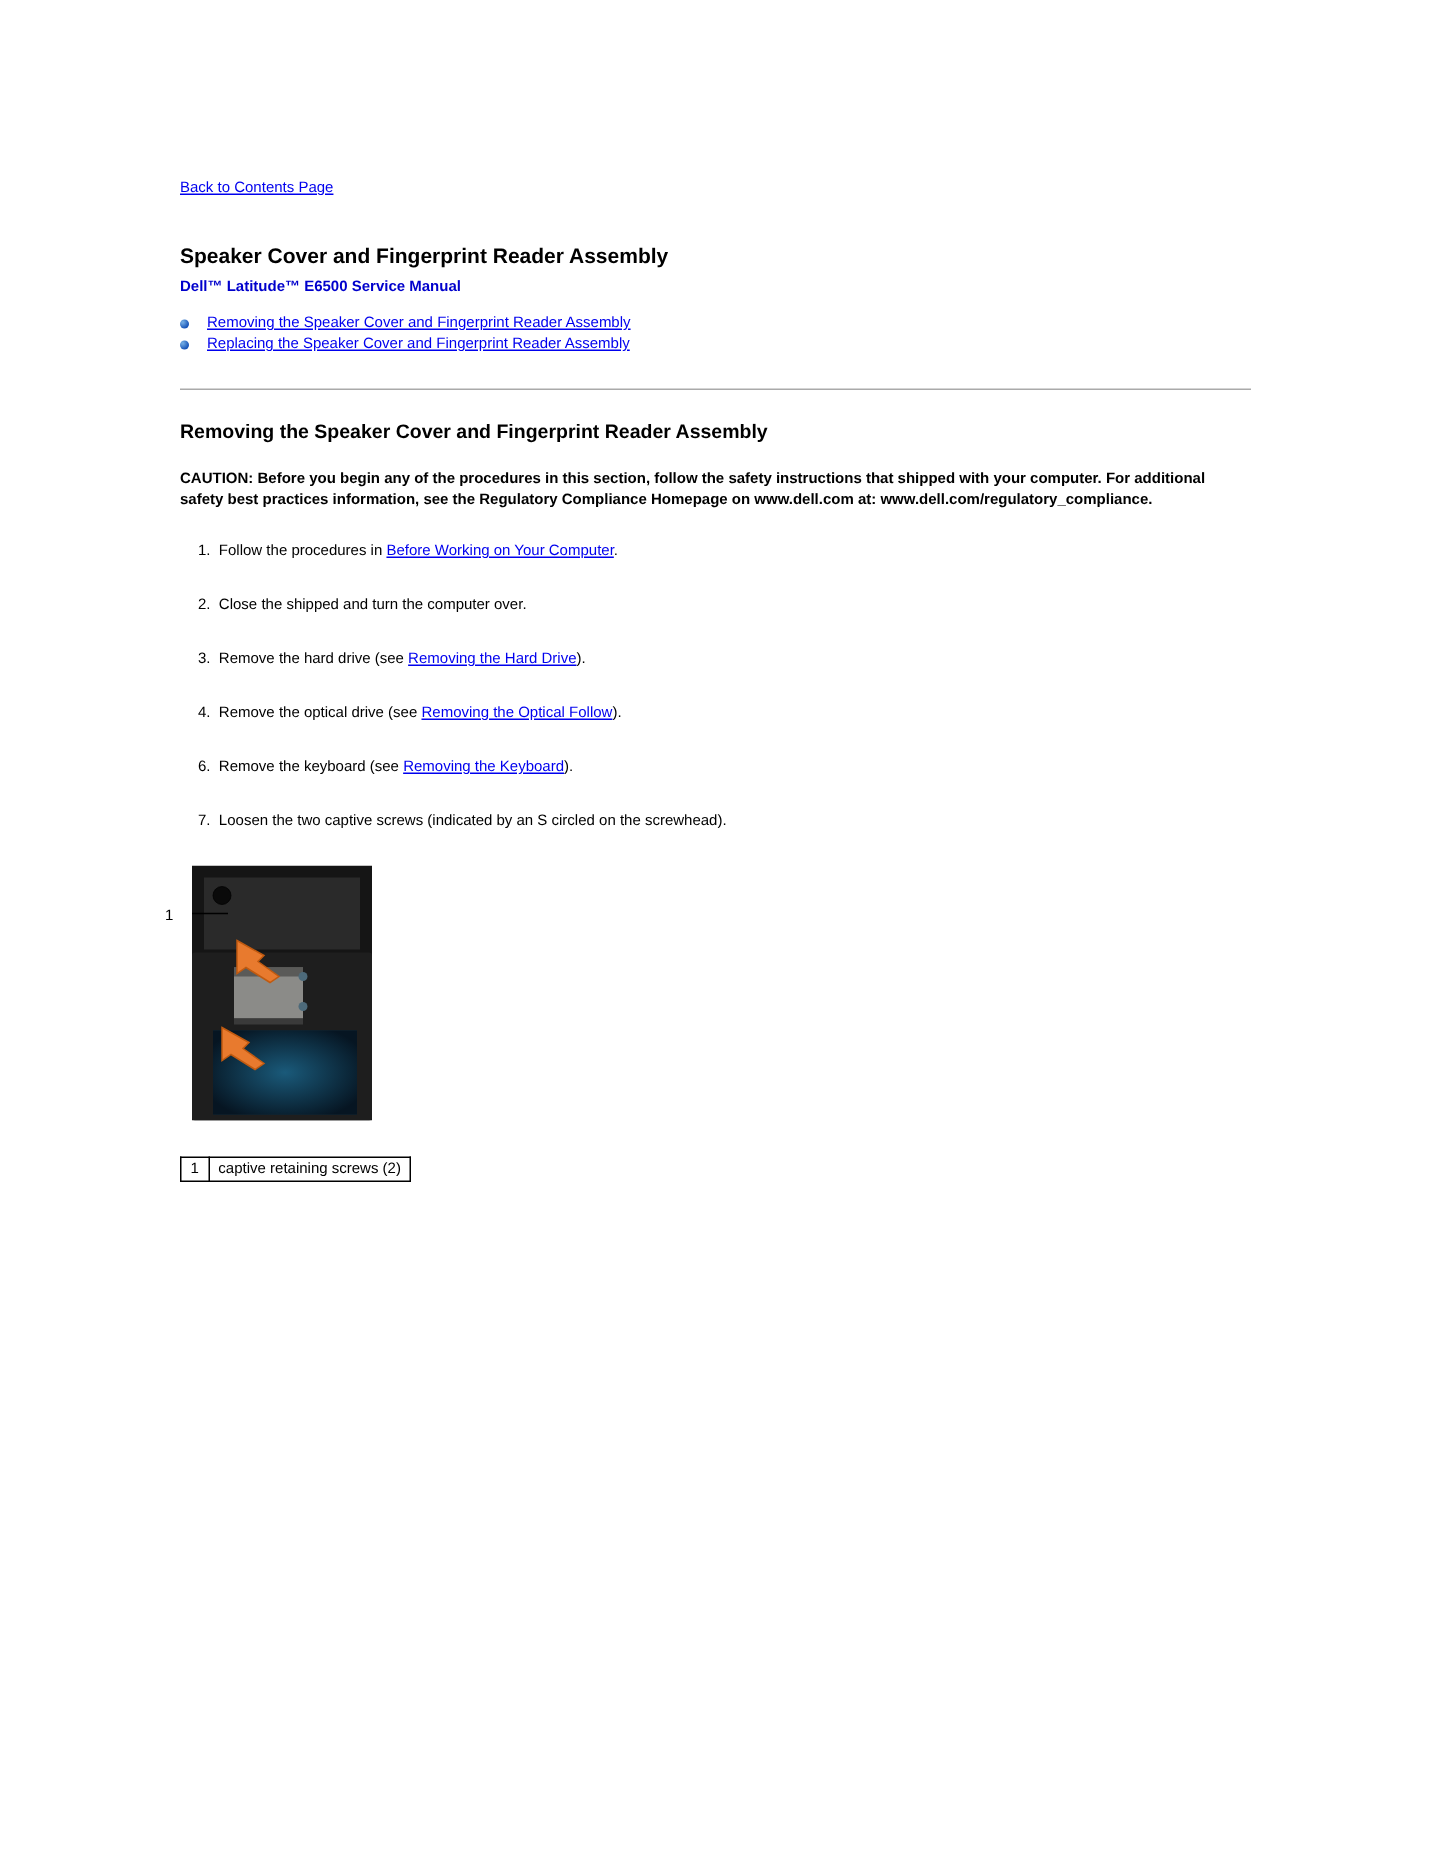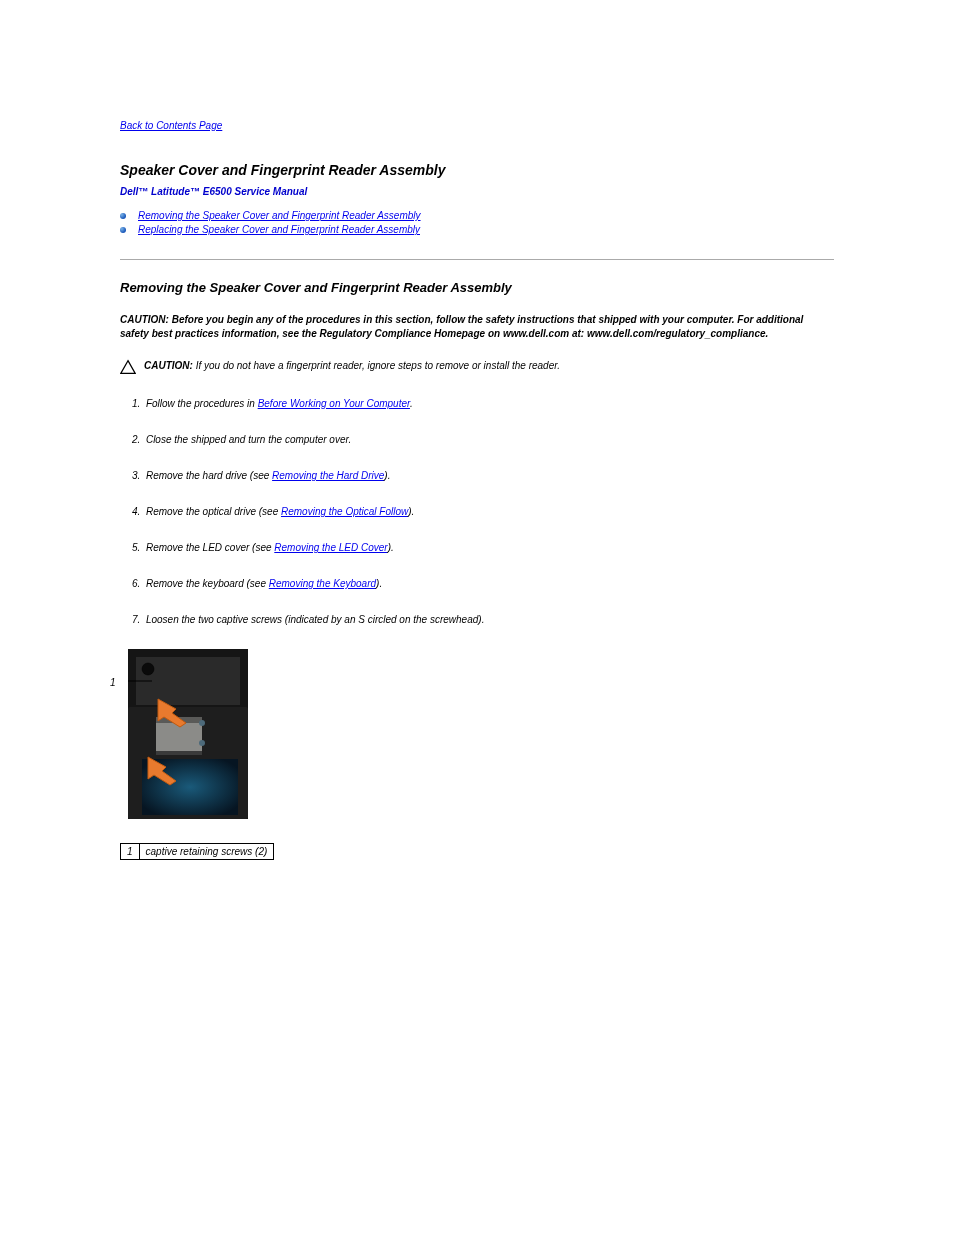--- a/index.html
+++ b/index.html
@@ -5,21 +5,20 @@
   body {
     margin: 0;
     font-family: Verdana, Arial, sans-serif;
     font-size: 10px;
     color: #000;
     background: #fff;
     width: 954px;
   }
   .page {
     padding: 120px 120px 60px 120px;
-    font-style: italic;
   }
   .back-link {
     color: #0000EE;
     text-decoration: underline;
     font-size: 10px;
   }
   .page-title {
     font-size: 14px;
     font-weight: bold;
     margin-top: 31px;
@@ -144,36 +143,27 @@
     <span class="bullet"></span>
     <a href="#" class="bullet-link">Replacing the Speaker Cover and Fingerprint Reader Assembly</a>
   </div>
 
   <hr class="divider">
 
   <div class="section-title">Removing the Speaker Cover and Fingerprint Reader Assembly</div>
 
   <div class="caution-text">CAUTION: Before you begin any of the procedures in this section, follow the safety instructions that shipped with your computer. For additional safety best practices information, see the Regulatory Compliance Homepage on www.dell.com at: www.dell.com/regulatory_compliance.</div>
 
-  <div class="icon-row">
-    <div class="icon-cell caution-icon">
-      <svg viewBox="0 0 20 18">
-        <polygon points="10,1 19,17 1,17" fill="none" stroke="#000" stroke-width="1.5"></polygon>
-      </svg>
-    </div>
-    <div class="icon-text"><b>CAUTION:</b><span> If you do not have a fingerprint reader, ignore steps to remove or install the reader.</span></div>
-  </div>
 
 
   <div class="steps">
     <div class="step"><span>1.</span>&nbsp;&nbsp;<span>Follow the procedures in </span><a href="#">Before Working on Your Computer</a><span>.</span></div>
     <div class="step"><span>2.</span>&nbsp;&nbsp;<span>Close the shipped and turn the computer over.</span></div>
     <div class="step"><span>3.</span>&nbsp;&nbsp;<span>Remove the hard drive (see </span><a href="#">Removing the Hard Drive</a><span>).</span></div>
     <div class="step"><span>4.</span>&nbsp;&nbsp;<span>Remove the optical drive (see </span><a href="#">Removing the Optical Follow</a><span>).</span></div>
-    <div class="step"><span>5.</span>&nbsp;&nbsp;<span>Remove the LED cover (see </span><a href="#">Removing the LED Cover</a><span>).</span></div>
     <div class="step"><span>6.</span>&nbsp;&nbsp;<span>Remove the keyboard (see </span><a href="#">Removing the Keyboard</a><span>).</span></div>
     <div class="step"><span>7.</span>&nbsp;&nbsp;<span>Loosen the two captive screws (indicated by an S circled on the screwhead).</span></div>
   </div>
 
   <div class="photo">
     <span class="lbl">1</span>
     <svg width="120" height="170" viewBox="0 0 120 170">
       <rect x="0" y="0" width="120" height="170" fill="#151515"></rect>
       <rect x="8" y="8" width="104" height="48" fill="#2a2a2a"></rect>
       <rect x="0" y="58" width="120" height="112" rx="2" fill="#1e1e1e"></rect>

